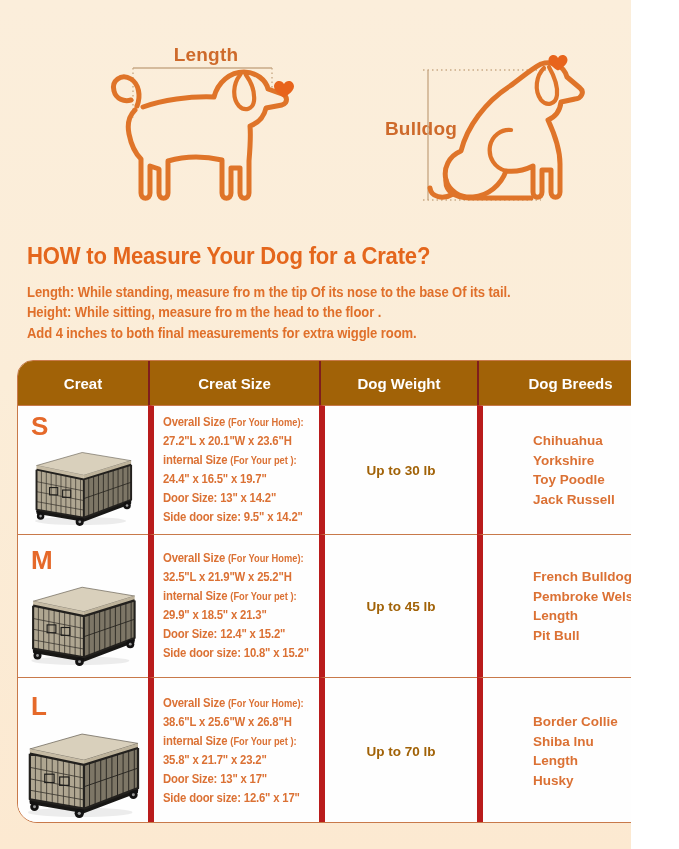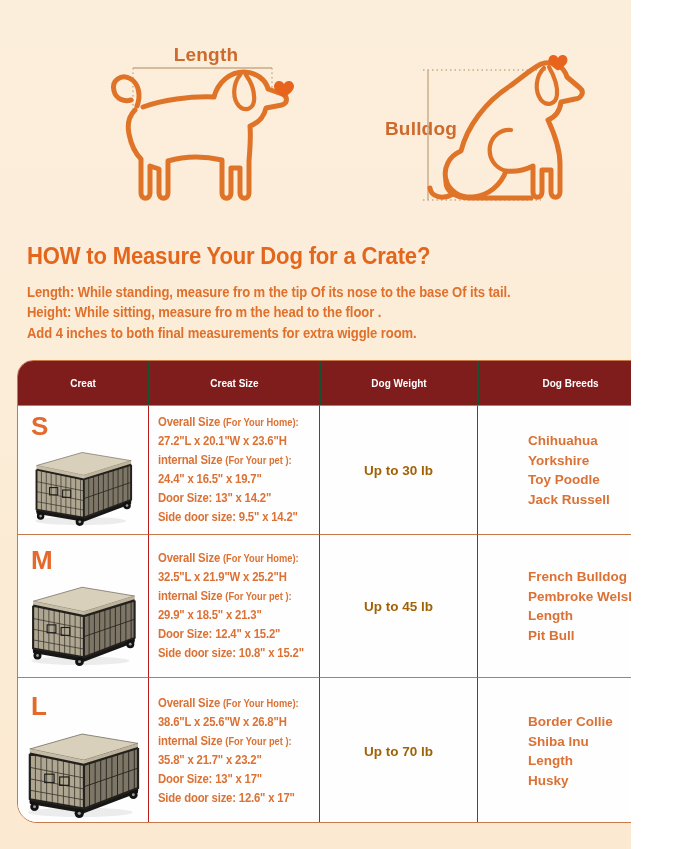--- a/index.html
+++ b/index.html
@@ -15,25 +15,25 @@
   .intro{position:absolute;left:27px;top:243px;width:640px;}
   .intro h1{margin:0;font-size:23px;font-weight:bold;color:#E4661C;letter-spacing:-.2px;
             white-space:nowrap;transform:scaleX(.96);transform-origin:0 50%;}
   .intro .lines{margin-top:12px;font-size:14.5px;font-weight:bold;color:#E0702B;
                 line-height:20.4px;white-space:nowrap;transform:scaleX(.90);transform-origin:0 50%;letter-spacing:-.1px;}
   
   .crate-table{position:absolute;left:17px;top:360px;width:644px;height:463px;
                display:grid;grid-template-columns:130px 171px 158px 185px;
                grid-template-rows:44px 129px 143px 147px;
                border:1px solid #C8794A;border-radius:16px 16px 20px 20px;overflow:hidden;background:#fff;box-sizing:border-box;}
-  .th{background:#7f1d1d;color:#fff;font-size:10px;font-weight:bold;
+  .th{background:#a16207;color:#fff;font-size:15px;font-weight:bold;
       display:flex;align-items:center;justify-content:center;}
-  .th + .th{border-left:2px solid #14532d;}
+  .th + .th{border-left:2px solid #7f1d1d;}
   .td{background:#FEFEFE;border-top:1px solid #C8794A;box-sizing:border-box;overflow:hidden;}
-  .td.bl{border-left:1px solid #b91c1c;}
+  .td.bl{border-left:6px solid #b91c1c;}
   .cell-crate{display:flex;flex-direction:column;align-items:center;padding-top:7px;}
   .size-letter{align-self:flex-start;margin-left:13px;font-size:26px;font-weight:bold;color:#E5692A;line-height:26px;}
   .cell-crate svg{margin-top:2px;}
   .cell-size{display:flex;flex-direction:column;justify-content:center;padding-left:9px;}
   .size-lines{font-size:12.2px;font-weight:bold;color:#DB7134;line-height:19px;
               white-space:nowrap;transform:scaleX(.93);transform-origin:0 50%;letter-spacing:-.2px;}
   .size-lines .note{font-size:10px;letter-spacing:0;}
   .cell-weight{display:flex;align-items:center;justify-content:center;
                font-size:13.5px;font-weight:bold;color:#a16207;}
   .cell-breeds{display:flex;flex-direction:column;justify-content:center;padding-left:50px;

